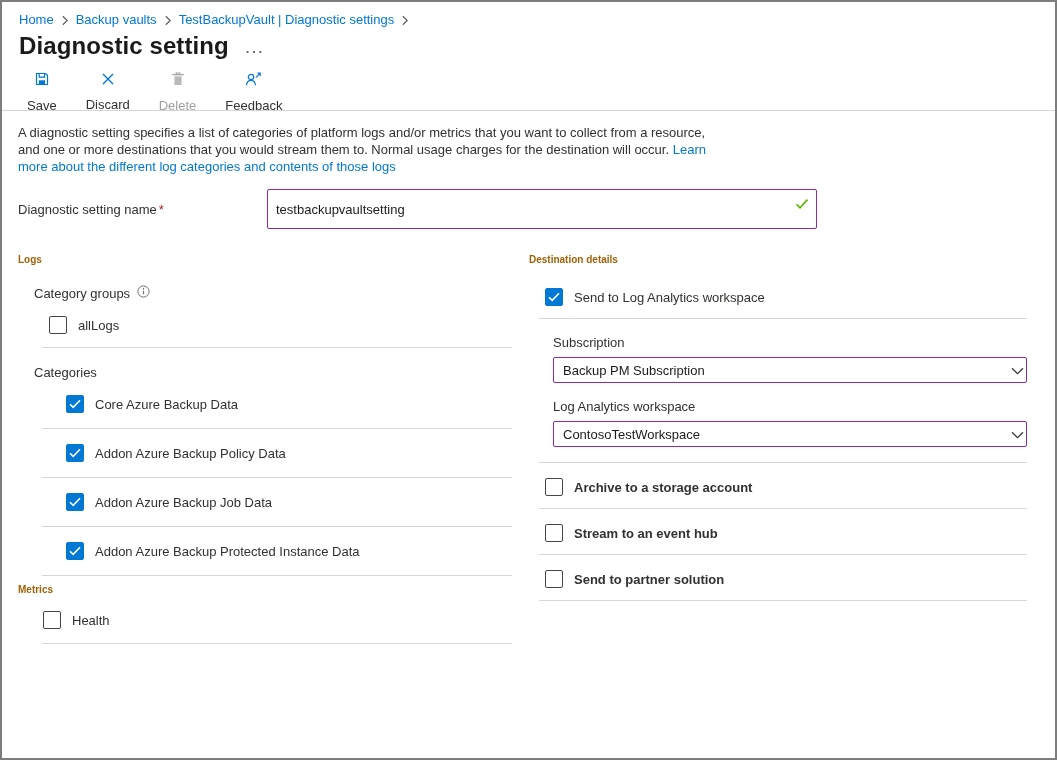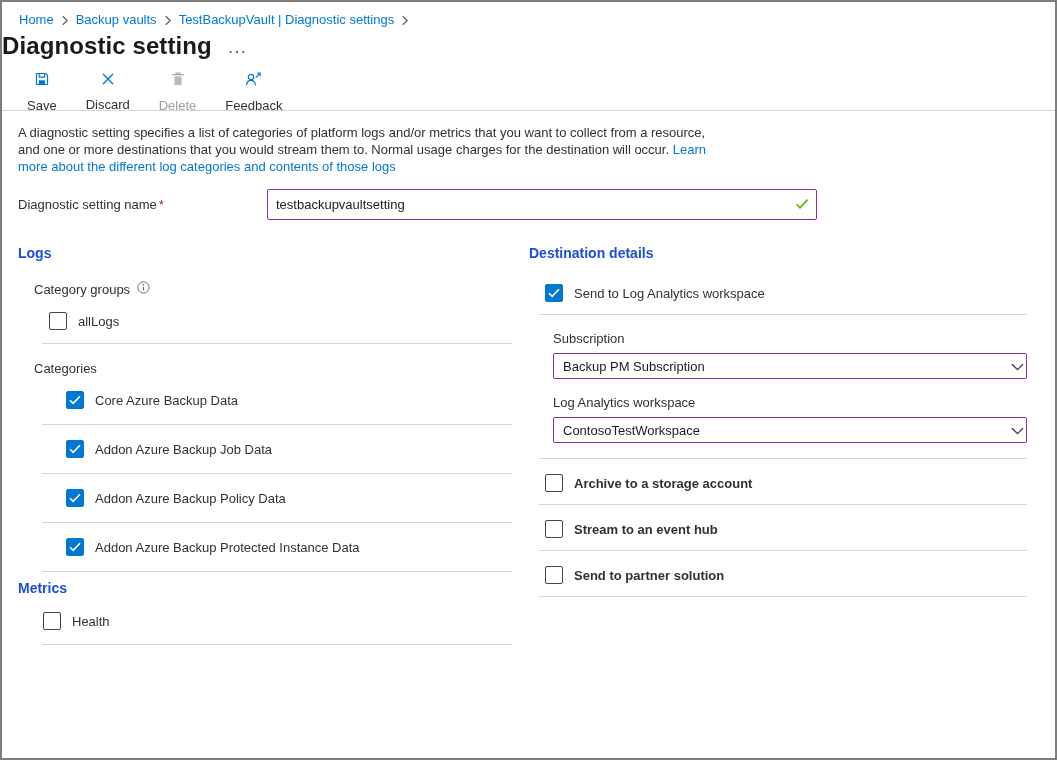--- a/index.html
+++ b/index.html
@@ -9,46 +9,46 @@
     background:#ffffff;
     color:#323130;
     border:2px solid #7d7d7d;
     overflow:hidden;
   }
   
   .breadcrumb { display:flex; align-items:center; gap:7px; padding:10px 0 0 17px; font-size:13px; }
   .crumb { color:#0078d4; cursor:pointer; white-space:nowrap; }
   .crumb-sep { display:flex; align-items:center; margin-top:1px; }
   
-  .title-row { display:flex; align-items:center; margin-top:5px; }
+  .title-row { display:flex; align-items:center; padding-left:17px; margin-top:5px; }
   .page-title { font-size:24px; font-weight:700; color:#1a1a1a; letter-spacing:0.1px; }
   .title-ellipsis { color:#605e5c; font-size:13px; font-weight:700; letter-spacing:2px; margin-left:17px; margin-top:10px; cursor:pointer; }
   
   .toolbar { display:flex; align-items:center; height:37px; margin-top:13px; padding-left:25px; }
   .tb-btn { display:flex; align-items:center; gap:8px; font-size:13px; color:#323130; margin-right:29px; cursor:pointer;flex-direction:column; }
   .tb-btn.disabled { color:#a19f9d; cursor:default; }
   .toolbar-rule { border-bottom:1px solid #d6d6d6; }
   
   .content { padding:0 16px; }
   .intro { margin-top:13px; width:700px; font-size:13px; line-height:17px; color:#323130; }
   .intro a { color:#0078d4; text-decoration:none; cursor:pointer; }
   .name-row { display:flex; align-items:center; margin-top:14px; }
   .name-label { width:249px; font-size:13px; }
   .req { color:#a4262c; margin-left:2px; }
   .input-wrap { position:relative; width:550px; }
   .name-input {
-    width:550px; height:31px; border:1px solid #8a2da5; border-radius:2px;
+    width:550px; height:40px; border:1px solid #8a2da5; border-radius:2px;
     padding:0 28px 0 8px; font-size:13px; font-family:inherit; color:#1b1b1b; outline:none;
   }
   .input-valid-check { position:absolute; right:8px; top:7px; }
   
   .columns { display:flex; margin-top:25px; }
   .col-left { width:494px; flex:none; }
   .col-right { width:498px; flex:none; margin-left:17px; }
-  .section-heading { font-size:14px; font-weight:700; color:#1d4ed8; }
+  .section-heading { font-size:10px; font-weight:700; color:#a16207; }
   .divider { border-bottom:1px solid #d8d6d4; }
   
   .cb-row { display:flex; align-items:center; gap:11px; font-size:13px; }
   .cb {
     width:18px; height:18px; border:1px solid #484644; border-radius:2px; background:#fff;
     display:flex; align-items:center; justify-content:center; flex:none; cursor:pointer;
   }
   .cb svg { display:none; }
   .cb.checked { background:#0078d4; border-color:#0078d4; }
   .cb.checked svg { display:block; }
@@ -202,33 +202,33 @@
         <div class="divider div-left"></div>
       </div>
 
       <div class="cat-block">
         <div class="cb-row">
           <span class="cb checked">
             <svg width="12" height="10" viewBox="0 0 12 10">
                 <path d="M1 5.2l3.2 3.2L11 1.2" fill="none" stroke="#fff" stroke-width="1.6"></path>
               </svg>
           </span>
-          <span>Addon Azure Backup Job Data</span>
+          <span>Addon Azure Backup Policy Data</span>
         </div>
         <div class="divider div-left"></div>
       </div>
 
       <div class="cat-block">
         <div class="cb-row">
           <span class="cb checked">
             <svg width="12" height="10" viewBox="0 0 12 10">
                 <path d="M1 5.2l3.2 3.2L11 1.2" fill="none" stroke="#fff" stroke-width="1.6"></path>
               </svg>
           </span>
-          <span>Addon Azure Backup Policy Data</span>
+          <span>Addon Azure Backup Job Data</span>
         </div>
         <div class="divider div-left"></div>
       </div>
 
       <div class="cat-block">
         <div class="cb-row">
           <span class="cb checked">
             <svg width="12" height="10" viewBox="0 0 12 10">
                 <path d="M1 5.2l3.2 3.2L11 1.2" fill="none" stroke="#fff" stroke-width="1.6"></path>
               </svg>

